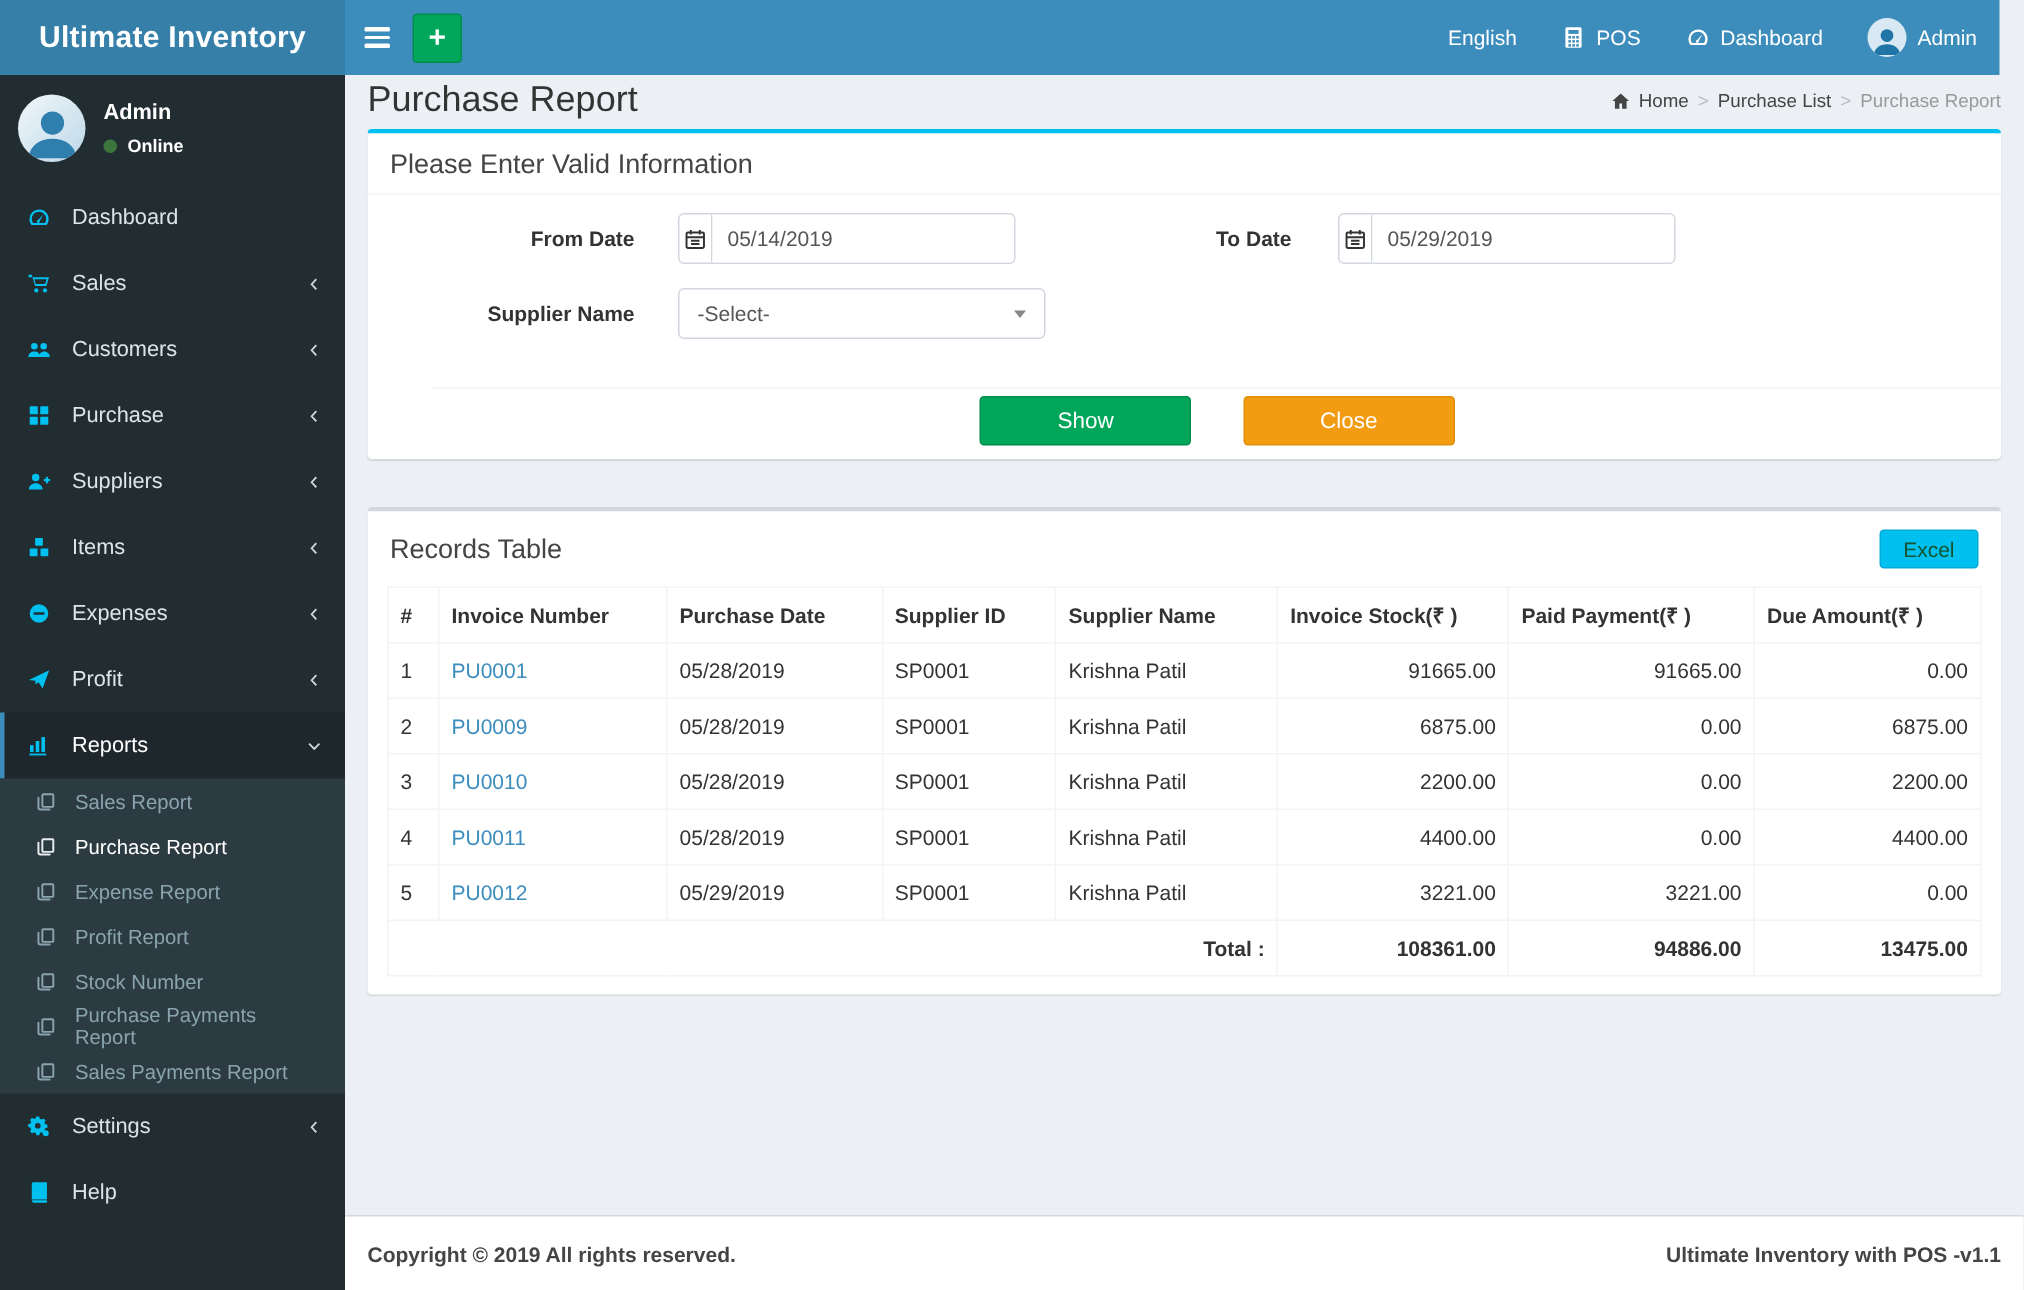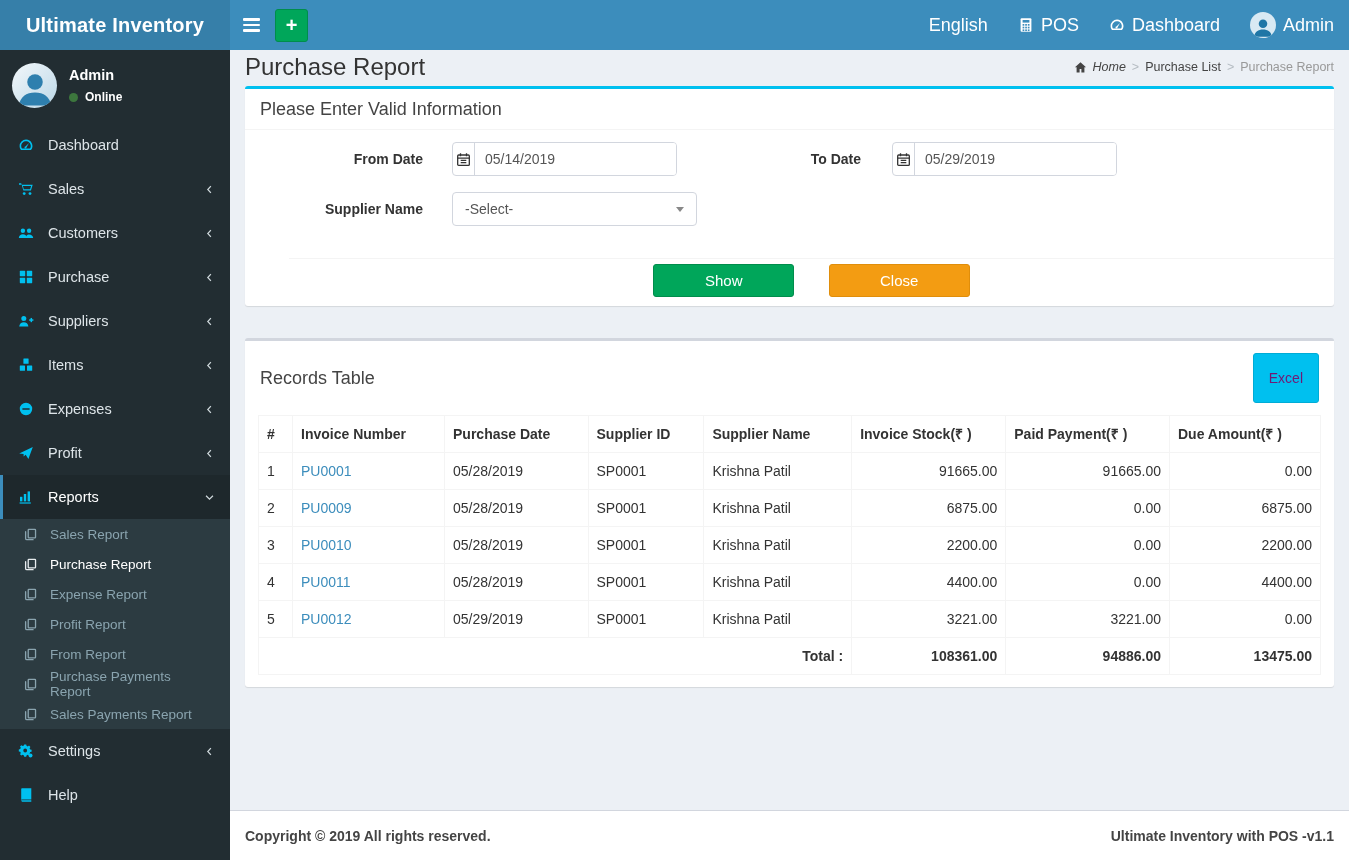--- a/index.html
+++ b/index.html
@@ -4,31 +4,31 @@
 <style>
   * { box-sizing: border-box; margin: 0; padding: 0; }
   html,body { width:1349px; height:860px; }
   body {
     font-family: "Liberation Sans", sans-serif;
     background:#ecf0f5; position:relative; overflow:hidden; color:#333;
   }
   svg { display:block; }
 
   
-  .navbar { position:absolute; top:0; left:0; right:0; height:50px; background:#3c8dbc; z-index:30; display:flex; }
+  .navbar { position:absolute; top:0; left:0; right:16px; height:50px; background:#3c8dbc; z-index:30; display:flex; }
   .logo { width:230px; height:50px; background:#367fa9; color:#fff; font-size:20px; font-weight:bold;
           display:flex; align-items:center; justify-content:center; letter-spacing:.2px; }
   .nav-rest { flex:1; display:flex; align-items:center; justify-content:space-between; }
   .nav-left { display:flex; align-items:center; }
   .hamburger { width:42px; height:50px; display:flex; flex-direction:column; align-items:center; justify-content:center; gap:3px; cursor:pointer; }
   .hamburger i { display:block; width:17px; height:2.5px; background:#fff; border-radius:1px; }
   .btn-plus { width:33px; height:33px; margin-left:3px; background:#00a65a; border:1px solid #008d4c; border-radius:3px;
               color:#fff; font-size:20px; font-weight:bold; display:flex; align-items:center; justify-content:center; cursor:pointer; }
   .nav-right { display:flex; align-items:center; height:50px; }
-  .nav-item { display:flex; align-items:center; gap:7px; padding:0 15px; height:50px; color:#fff; font-size:18px; cursor:pointer; }
+  .nav-item { display:flex; align-items:center; gap:7px; padding:0 15px; height:50px; color:#fff; font-size:14px; cursor:pointer; }
   .nav-item svg { width:16px; height:16px; fill:#fff; }
   .nav-avatar { width:26px; height:26px; border-radius:50%; background:#d8e9f3; overflow:hidden; display:flex; align-items:flex-end; justify-content:center; }
   .nav-avatar svg { width:22px; height:22px; fill:#1f76a6; }
 
   
   .sidebar { position:absolute; top:50px; left:0; bottom:0; width:230px; background:#222d32; z-index:20; }
   .user-panel { display:flex; align-items:center; gap:12px; padding:13px 12px 12px 12px; }
   .user-avatar { width:45px; height:45px; border-radius:50%; background:linear-gradient(135deg,#f2f7fa, #bcd8e8); overflow:hidden; display:flex; align-items:flex-end; justify-content:center; }
   .user-avatar svg { width:40px; height:40px; fill:#2e7fae; }
   .user-name { color:#fff; font-weight:bold; font-size:14.5px; margin-bottom:7px; }
@@ -48,21 +48,21 @@
   .sub-item .mi { width:18px; margin-right:8px; display:flex; color:#8aa4af; }
   .sub-item .mi svg { width:13px; height:13px; stroke:currentColor; fill:none; stroke-width:1.6; }
   .sub-item.active { color:#fff; }
   .sub-item.active .mi { color:#e8edf0; }
 
   
   .content-wrapper { position:absolute; top:50px; left:230px; right:0; bottom:50px; background:#ecf0f5; overflow:hidden; }
   .content-header { display:flex; align-items:center; justify-content:space-between; padding:4px 15px 6px 15px; }
   .page-title { font-size:24px; font-weight:500; color:#333; line-height:26px; }
   .breadcrumb { display:flex; align-items:center; gap:6px; font-size:12.5px; color:#444; }
-  .breadcrumb .bc-home { display:flex; align-items:center; gap:5px; cursor:pointer;font-style:italic; }
+  .breadcrumb .bc-home { display:flex; align-items:center; gap:5px; cursor:pointer; }
   .breadcrumb svg { width:13px; height:13px; fill:#444; }
   .bc-sep { color:#b5bcc2; }
   .bc-link { cursor:pointer; }
   .bc-current { color:#999; }
 
   .box { background:#fff; border-radius:3px; box-shadow:0 1px 1px rgba(0,0,0,.1); margin:0 15px 32px 15px; }
   .box-info { border-top:3px solid #00c0ef; }
   .box-default { border-top:3px solid #d2d6de; }
   .box-header { padding:10px 15px 9px 15px; border-bottom:1px solid #f4f4f4; font-size:18px; color:#444; }
   .box-body { padding:12px 15px 28px 15px; }
@@ -77,21 +77,21 @@
   .input-group input { flex:1; border:none; outline:none; padding:0 10px; font-size:14px; color:#555; font-family:"Liberation Sans",sans-serif; background:#fff; }
   .select-box { width:245px; height:34px; border:1px solid #d2d6de; border-radius:4px; display:flex; align-items:center; justify-content:space-between; padding:0 12px; font-size:14px; color:#555; cursor:pointer; background:#fff; }
   .caret { width:0; height:0; border-left:4.5px solid transparent; border-right:4.5px solid transparent; border-top:5px solid #888; }
 
   .box-footer { border-top:1px solid #f4f4f4; padding:5px 13px 9px 13px; text-align:center;margin-left:44px; }
   .btn { display:inline-block; width:141px; padding:7px 0; font-size:15px; color:#fff; text-align:center; border-radius:3px; border:1px solid transparent; margin:0 15px; cursor:pointer; font-family:"Liberation Sans",sans-serif; }
   .btn-green { background:#00a65a; border-color:#008d4c; }
   .btn-orange { background:#f39c12; border-color:#e08e0b; }
 
   .records-header { display:flex; align-items:center; justify-content:space-between; padding:12px 15px; font-size:18px; color:#444; }
-  .btn-excel { background:#00c0ef; border:1px solid #00acd6; color:#701a75; font-size:14px; padding:16px 15px; border-radius:3px; cursor:pointer; font-family:"Liberation Sans",sans-serif; }
+  .btn-excel { background:#00c0ef; border:1px solid #00acd6; color:#14532d; font-size:14px; padding:4px 15px; border-radius:3px; cursor:pointer; font-family:"Liberation Sans",sans-serif; }
   .records-body { padding:0 13px 12px 13px; }
 
   table { width:100%; border-collapse:collapse; font-size:14px; color:#333; }
   th, td { border:1px solid #f4f4f4; padding:8px; text-align:left; line-height:20px; }
   th { font-weight:bold; }
   .r { text-align:right; }
   .link { color:#3c8dbc; text-decoration:none; cursor:pointer; }
   .total-row td { font-weight:bold; }
 
   
@@ -400,21 +400,21 @@
               </svg>
             </span>
           <span>Profit Report</span>
         </li>
         <li class="sub-item">
           <span class="mi">
               <svg viewBox="0 0 16 16">
                 <use href="#i-copy"></use>
               </svg>
             </span>
-          <span>From Report</span>
+          <span>Stock Number</span>
         </li>
         <li class="sub-item">
           <span class="mi">
               <svg viewBox="0 0 16 16">
                 <use href="#i-copy"></use>
               </svg>
             </span>
           <span>Purchase Payments Report</span>
         </li>
         <li class="sub-item">

